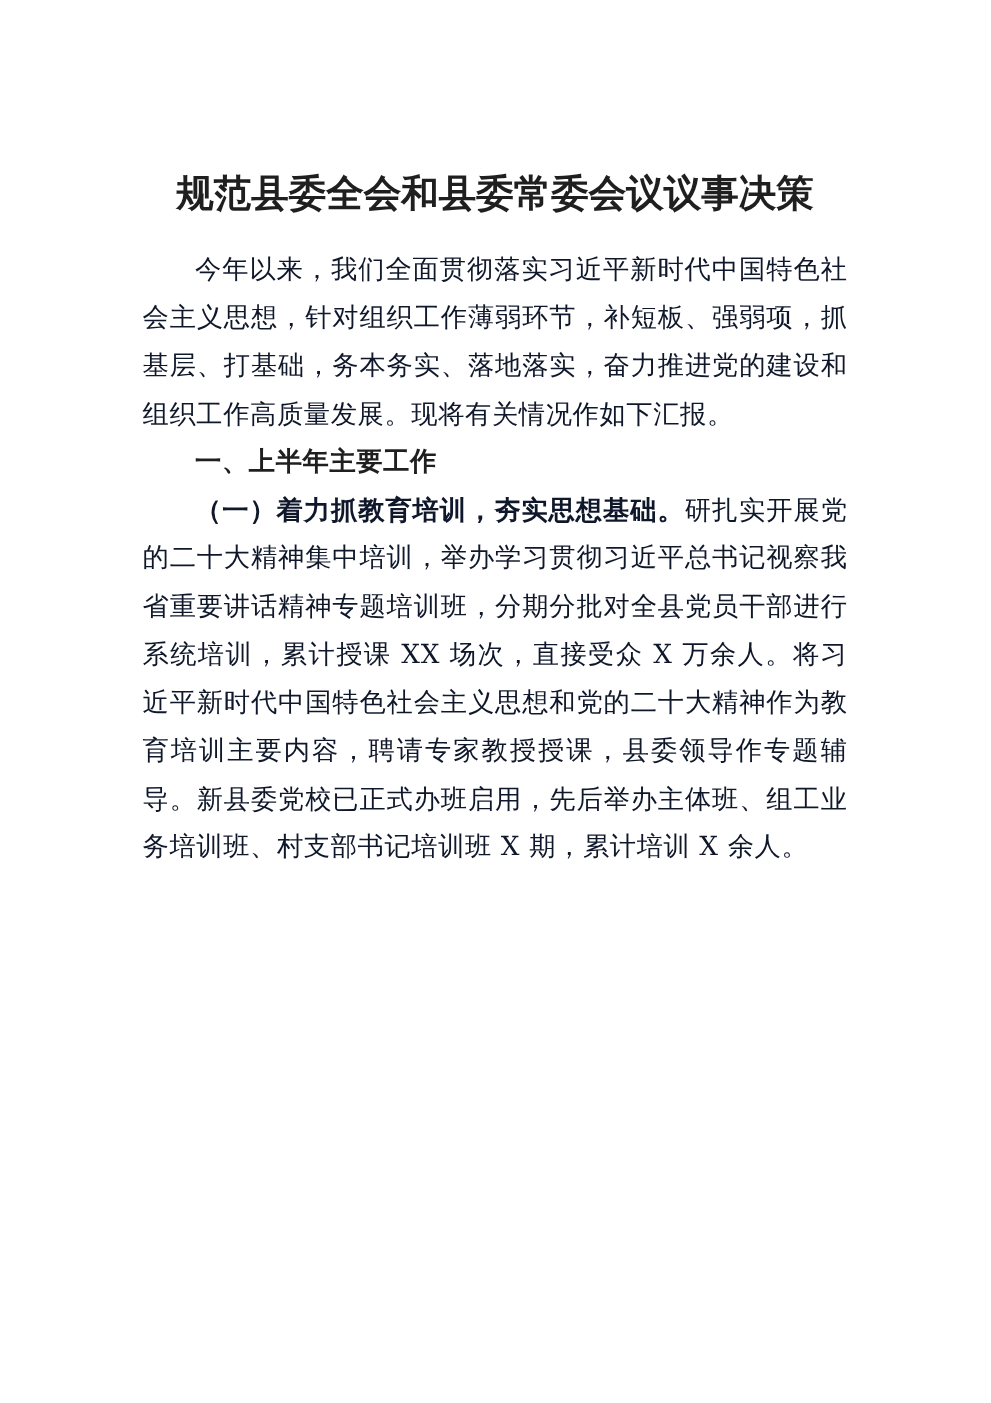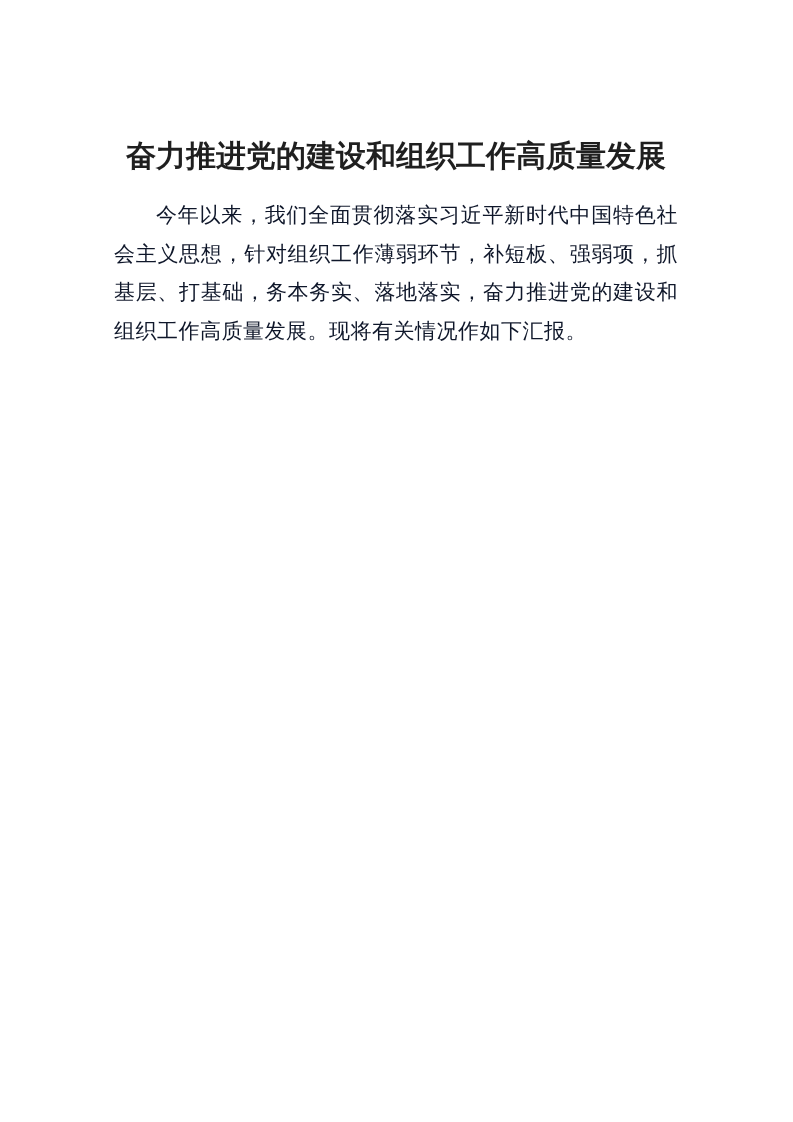--- a/index.html
+++ b/index.html
@@ -55,21 +55,23 @@
   .lead {
     font-weight: bold;
   }
 </style>
 </head>
 <body>
 
 <div class="page">
 
   <h1 class="doc-title">
-    <span class="title-line">奋力推进党的建设和组织工作高质量发展</span>
+    <span class="title-line">规范县委全会和县委常委会议议事决策</span>
   </h1>
 
   <p class="para">今年以来，我们全面贯彻落实习近平新时代中国特色社会主义思想，针对组织工作薄弱环节，补短板、强弱项，抓基层、打基础，务本务实、落地落实，奋力推进党的建设和组织工作高质量发展。现将有关情况作如下汇报。</p>
 
+  <h2 class="section-heading">一、上半年主要工作</h2>
 
+  <p class="para"><span class="lead">（一）着力抓教育培训，夯实思想基础。</span><span>研扎实开展党的二十大精神集中培训，举办学习贯彻习近平总书记视察我省重要讲话精神专题培训班，分期分批对全县党员干部进行系统培训，累计授课 XX 场次，直接受众 X 万余人。将习近平新时代中国特色社会主义思想和党的二十大精神作为教育培训主要内容，聘请专家教授授课，县委领导作专题辅导。新县委党校已正式办班启用，先后举办主体班、组工业务培训班、村支部书记培训班 X 期，累计培训 X 余人。</span></p>
 
 
 </div>
 
 </body></html>

